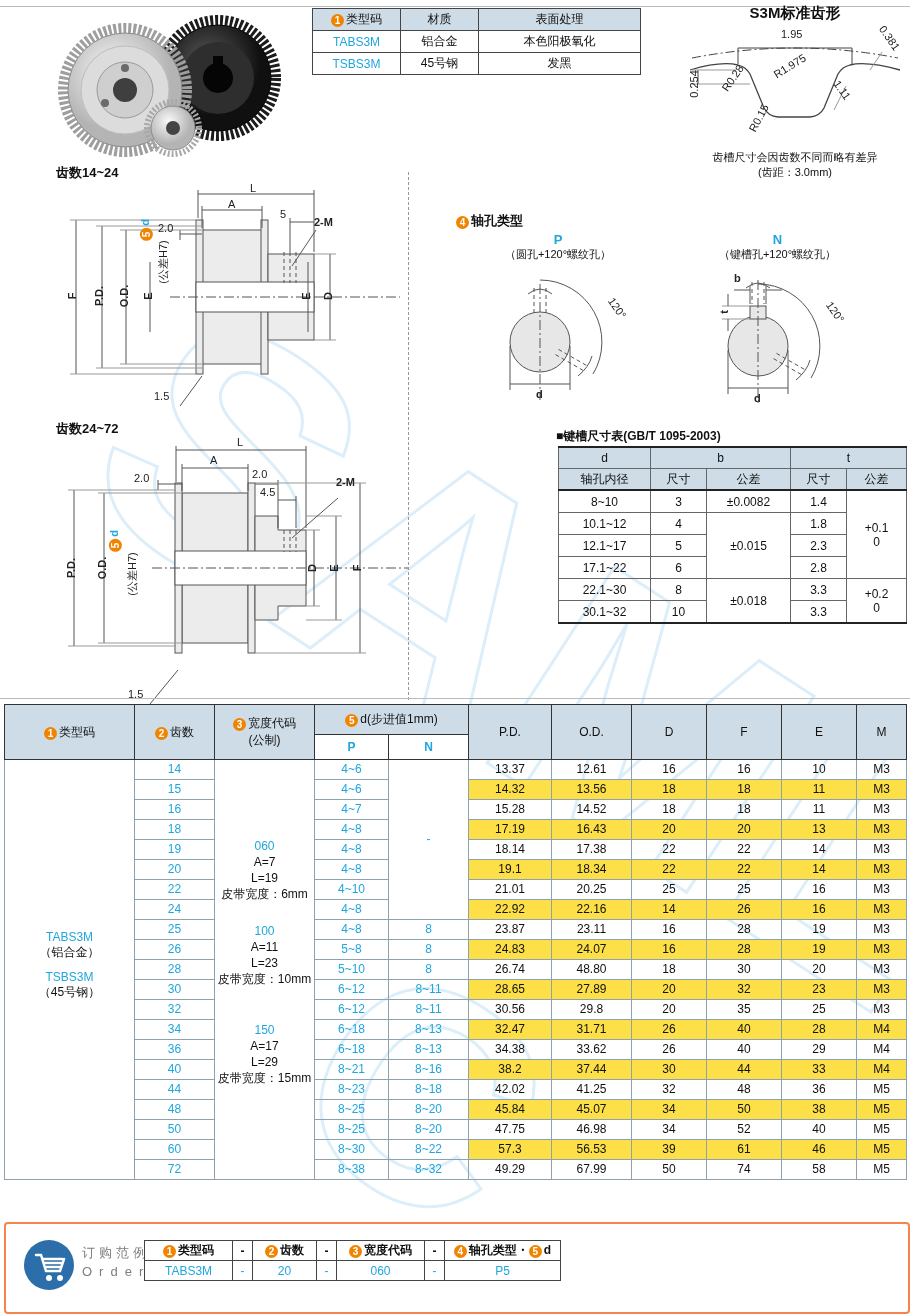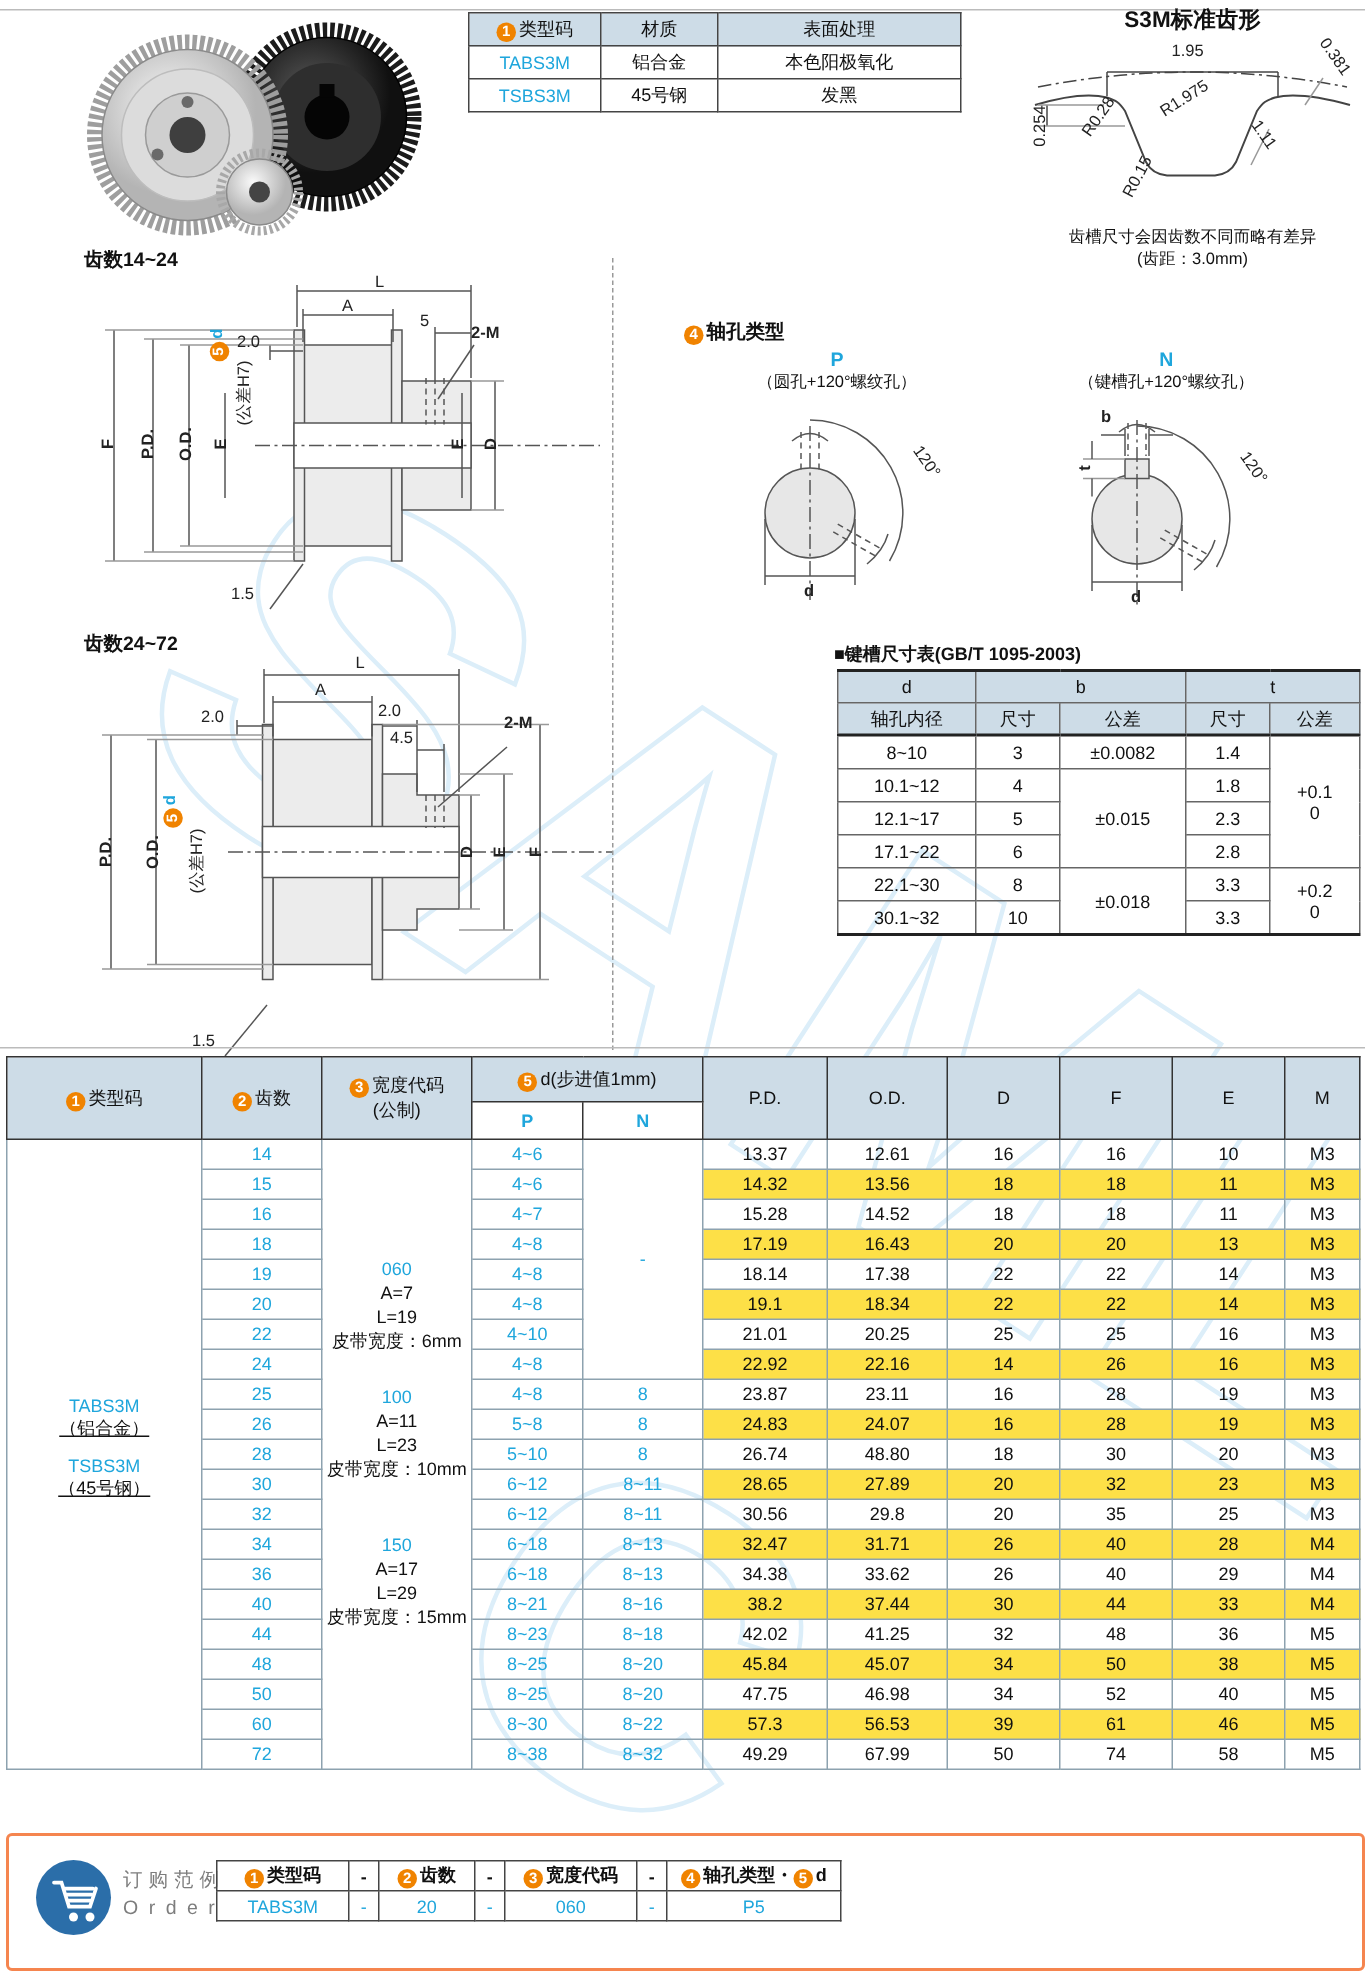--- a/index.html
+++ b/index.html
@@ -40,21 +40,21 @@
   .kw th{background:#cddce7;height:20px;}
   .kw td{height:21px;}
   .kw .hsep{border-bottom:2px solid #222;}
   
   .mt{table-layout:fixed;width:902px;font-size:12px;border:1px solid #333;}
   .mt th{background:#cddce7;border:1px solid #333;font-weight:normal;padding:0;}
   .mt th.sub{background:#fff;font-weight:bold;height:24px;}
   .mt td{border:1px solid #8da2af;text-align:center;height:19px;line-height:19px;padding:0 1px;}
   .mt .shade{background:#fde047;}
   .mt .type-cell{vertical-align:middle;font-size:12px;line-height:15px;}
-  .mt .type-cell .tmat{margin-bottom:10px;text-decoration:underline;}
+  .mt .type-cell .tmat{margin-bottom:10px;}
   .mt .width-cell{position:relative;}
   .wwrap{position:absolute;inset:0;}
   .wgroup{position:absolute;width:100%;text-align:center;line-height:16px;font-size:12px;}
   
   .note{position:absolute;font-size:12px;white-space:nowrap;}
   
   .obox{position:absolute;border:2px solid #f5854f;border-radius:4px;background:#fff;}
   .olabel{position:absolute;font-size:13px;color:#7d7d7d;letter-spacing:4px;white-space:nowrap;}
   .ot{table-layout:fixed;font-size:12px;}
   .ot td{border:1px solid #444;text-align:center;height:19px;padding:0 2px;white-space:nowrap;}

